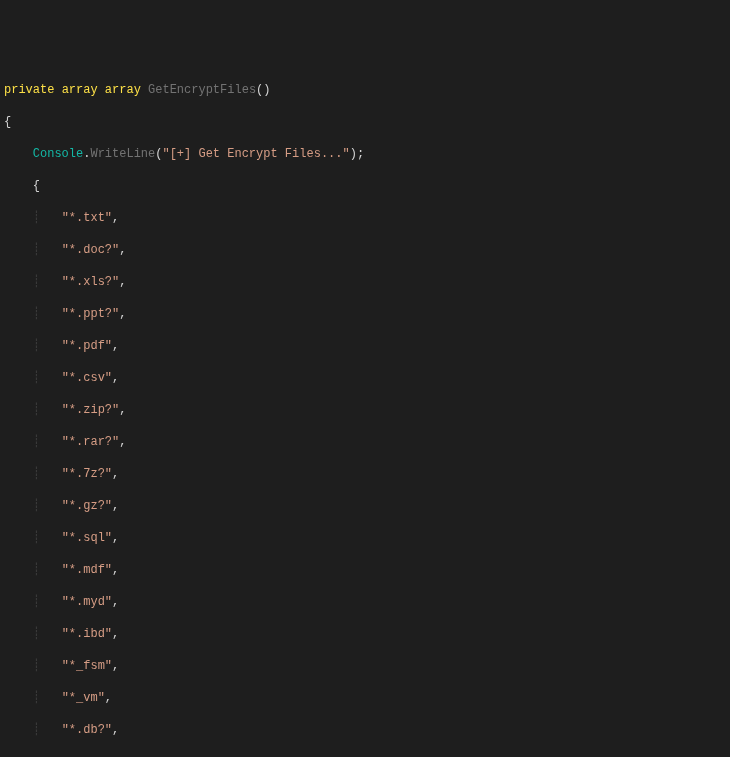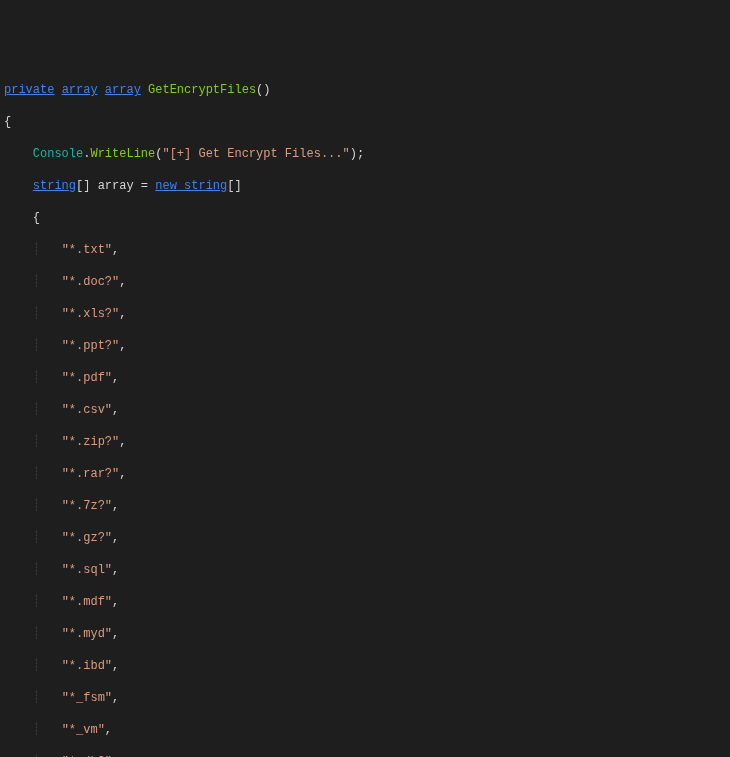--- a/index.html
+++ b/index.html
@@ -12,36 +12,35 @@
       width: 730px;
       height: 757px;
       overflow: hidden;
       white-space: pre;
     }
     .editor {
       padding: 2px 4px;
       position: relative;
     }
     .line { min-height: 16px; position: relative; }
-    .kw { color: #3b82f6; text-decoration: underline; }
+    .kw { color: #fde047; }
     .type { color: #14b8a6; }
-    .method { color: #84cc16; text-align: center; }
+    .method { color: #737373; text-align: center; }
     .str { color: #d69d85; }
     .guide { color: #404040; }
   </style>
 </head>
 <body>
 
 
 
 <div class="editor">
 <div class="line"><span class="kw">private</span> <span class="kw">array</span> <span class="kw">array</span> <span class="method">GetEncryptFiles</span><span>()</span></div>
 <div class="line"><span>{</span></div>
 <div class="line">    <span class="type">Console</span><span>.</span><span class="method">WriteLine</span><span>(</span><span class="str">"[+] Get Encrypt Files..."</span><span>);</span></div>
-<div class="line">    <span class="kw">string</span><span>[]</span><span> array = </span><span class="kw">new</span><span class="kw"> string</span><span>[]</span></div>
 <div class="line">    <span>{</span></div>
 <div class="line">    <span class="guide">┊   </span><span class="str">"*.txt"</span>,</div>
 <div class="line">    <span class="guide">┊   </span><span class="str">"*.doc?"</span>,</div>
 <div class="line">    <span class="guide">┊   </span><span class="str">"*.xls?"</span>,</div>
 <div class="line">    <span class="guide">┊   </span><span class="str">"*.ppt?"</span>,</div>
 <div class="line">    <span class="guide">┊   </span><span class="str">"*.pdf"</span>,</div>
 <div class="line">    <span class="guide">┊   </span><span class="str">"*.csv"</span>,</div>
 <div class="line">    <span class="guide">┊   </span><span class="str">"*.zip?"</span>,</div>
 <div class="line">    <span class="guide">┊   </span><span class="str">"*.rar?"</span>,</div>
 <div class="line">    <span class="guide">┊   </span><span class="str">"*.7z?"</span>,</div>

